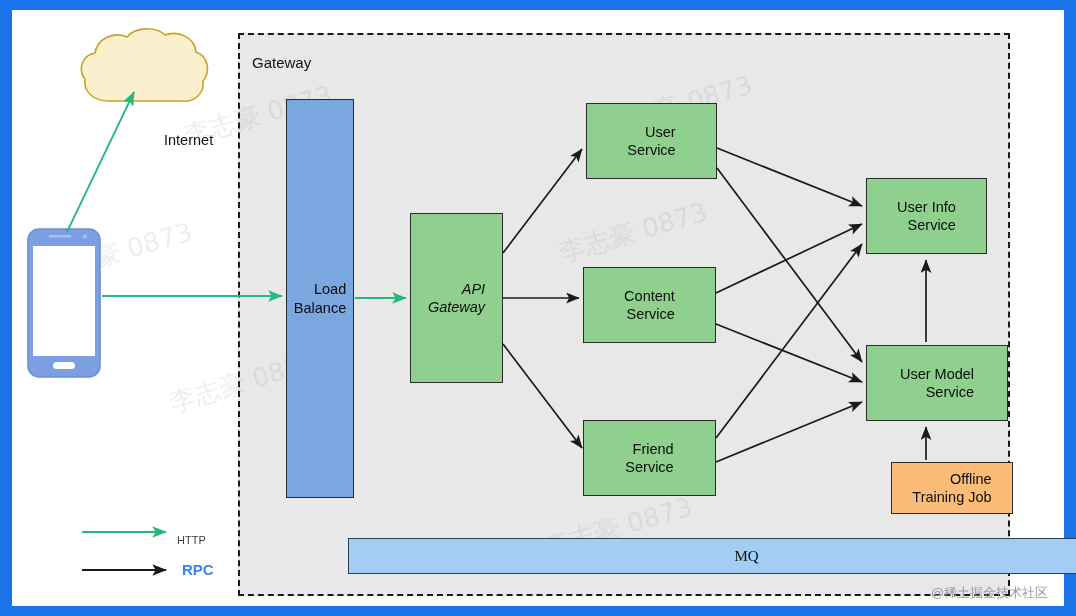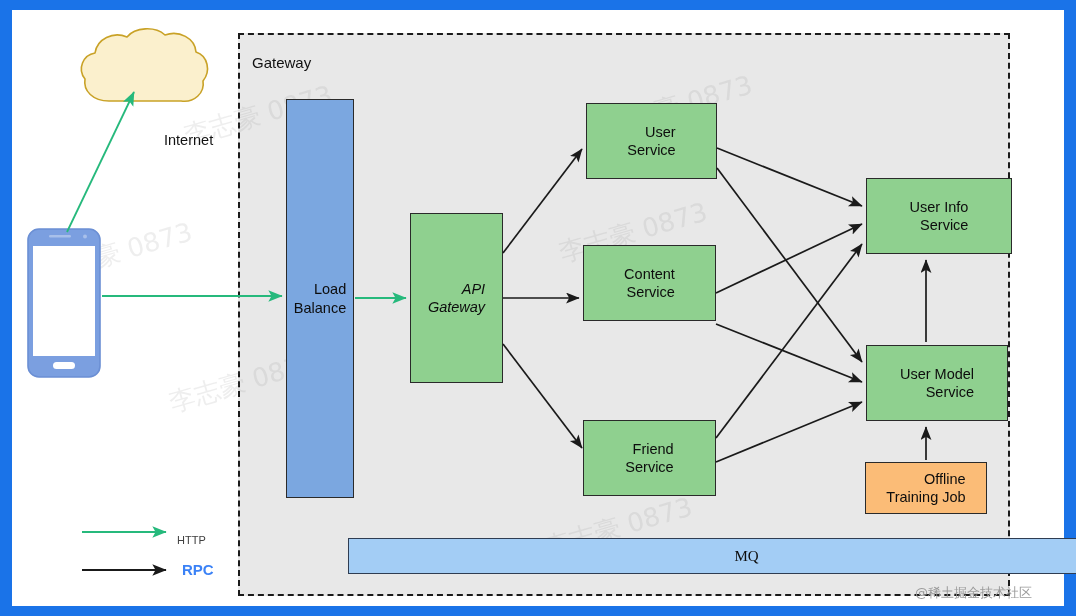--- a/index.html
+++ b/index.html
@@ -41,25 +41,25 @@
   }
   .green{background:#8fd08f;}
   .blue-bar{background:#7ba7e0;}
   .mq{background:#a3cdf5;border:1.8px solid #2f3d52;}
   .orange{background:#fbbc77;}
 
   
   #load-balance{left:274px;top:89px;width:68px;height:399px;}
   #api-gateway{left:398px;top:203px;width:93px;height:170px;font-style:italic;}
   #user-service{left:574px;top:93px;width:131px;height:76px;}
-  #content-service{left:571px;top:235px;width:133px;height:76px;}
+  #content-service{left:571px;top:257px;width:133px;height:76px;}
   #friend-service{left:571px;top:410px;width:133px;height:76px;}
-  #user-info-service{left:854px;top:168px;width:146px;height:76px;}
+  #user-info-service{left:854px;top:168px;width:121px;height:76px;}
   #user-model-service{left:854px;top:335px;width:142px;height:76px;}
-  #offline-training{left:853px;top:452px;width:122px;height:52px;}
+  #offline-training{left:879px;top:452px;width:122px;height:52px;}
   #mq{left:336px;top:528px;width:797px;height:36px;font-size:15px;font-family:Liberation Serif, serif;}
 
   
   #cdn{
     left:63px;top:13px;width:136px;height:92px;
   }
   #cdn-label{
     left:63px;top:13px;width:136px;height:92px;
     display:flex;align-items:center;justify-content:center;
     font-size:15px;color:#111;
@@ -83,21 +83,21 @@
 
   
   .wm{
     color:rgba(120,120,120,0.13);
     font-size:26px;
     font-family:"DejaVu Sans", sans-serif;
     transform:rotate(-16deg);
     user-select:none;
   }
   #wm-bottom{
-    right:32px;bottom:4px;
+    right:16px;bottom:4px;
     color:#9a9a9a;font-size:13px;
     font-family:"DejaVu Sans", sans-serif;
   }
 </style>
 </head>
 <body>
 
 <div id="canvas">
 
   <div class="abs" id="intranet"></div>

